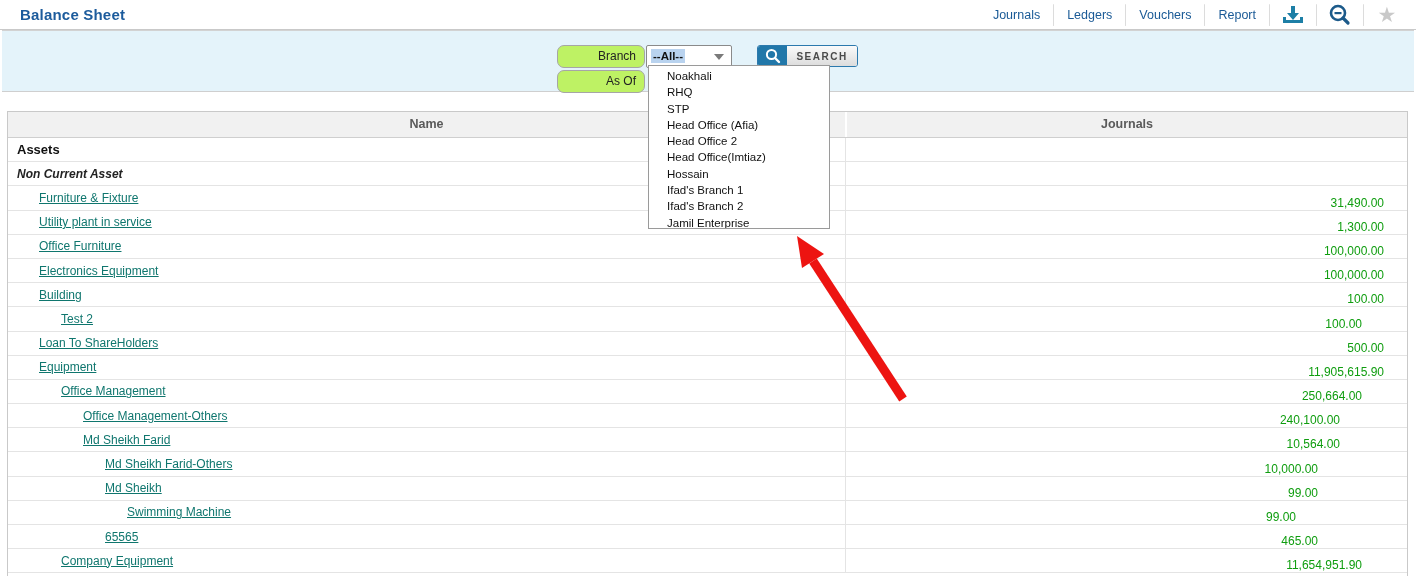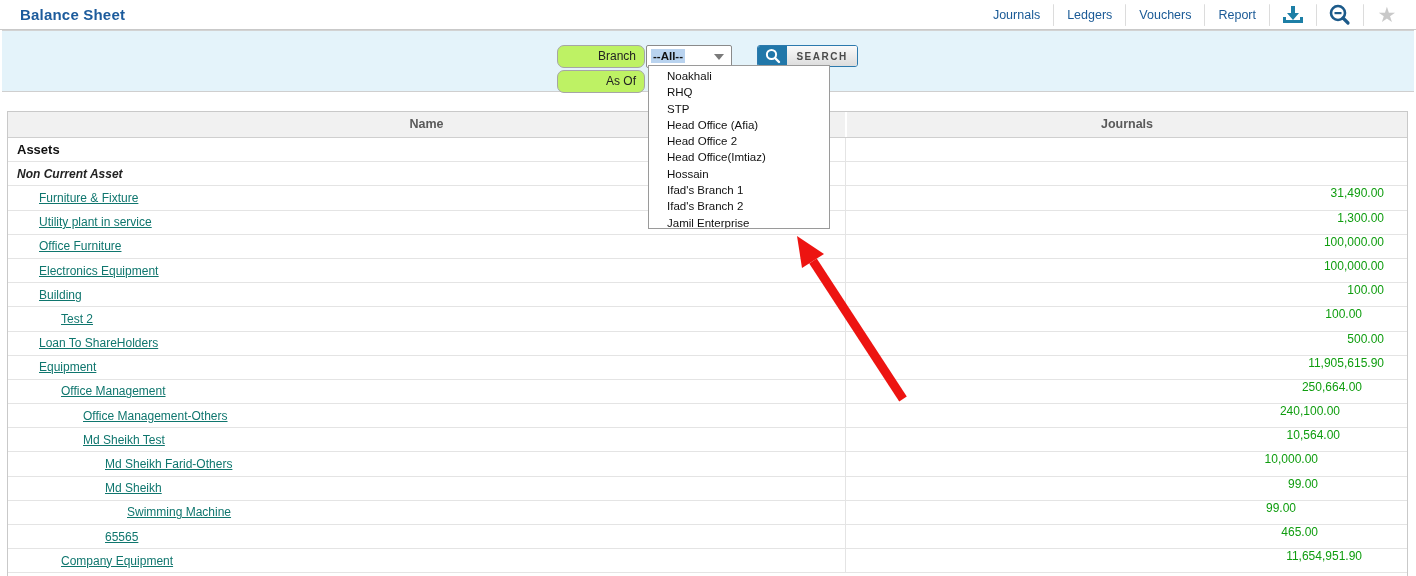--- a/index.html
+++ b/index.html
@@ -92,21 +92,21 @@
   }
   .thead{display:flex;height:25px;gap:2px;border-bottom:1px solid #cfcfcf;}
   .th{
     background:#f1f1f1;font-size:12.5px;font-weight:bold;color:#5a5a5a;
     text-align:center;line-height:25px;
   }
   .th-name{width:837px;}
   .th-balance{flex:1;}
   .trow{
     display:flex;height:24.2px;border-bottom:1px solid #e4e4e4;box-sizing:border-box;
-    align-items:flex-start;
+    align-items:flex-end;
   }
   .td-name{
     width:838px;border-right:1px solid #e4e4e4;box-sizing:border-box;
     height:100%;display:flex;align-items:center;font-size:12px;color:#1d1d1d;
     white-space:nowrap;
   }
   .td-balance{
     flex:1;text-align:right;font-size:12px;color:#0f9d0f;white-space:nowrap;
   }
   .td-name a{color:#0f766e;text-decoration:underline;}
@@ -252,21 +252,21 @@
         <div class="td-balance" style="padding-right: 45px;">250,664.00</div>
       </div>
       <div class="trow row-link">
         <div class="td-name" style="padding-left: 75px;">
           <a href="#">Office Management-Others</a>
         </div>
         <div class="td-balance" style="padding-right: 67px;">240,100.00</div>
       </div>
       <div class="trow row-link">
         <div class="td-name" style="padding-left: 75px;">
-          <a href="#">Md Sheikh Test</a>
+          <a href="#">Md Sheikh Farid</a>
         </div>
         <div class="td-balance" style="padding-right: 67px;">10,564.00</div>
       </div>
       <div class="trow row-link">
         <div class="td-name" style="padding-left: 97px;">
           <a href="#">Md Sheikh Farid-Others</a>
         </div>
         <div class="td-balance" style="padding-right: 89px;">10,000.00</div>
       </div>
       <div class="trow row-link">

